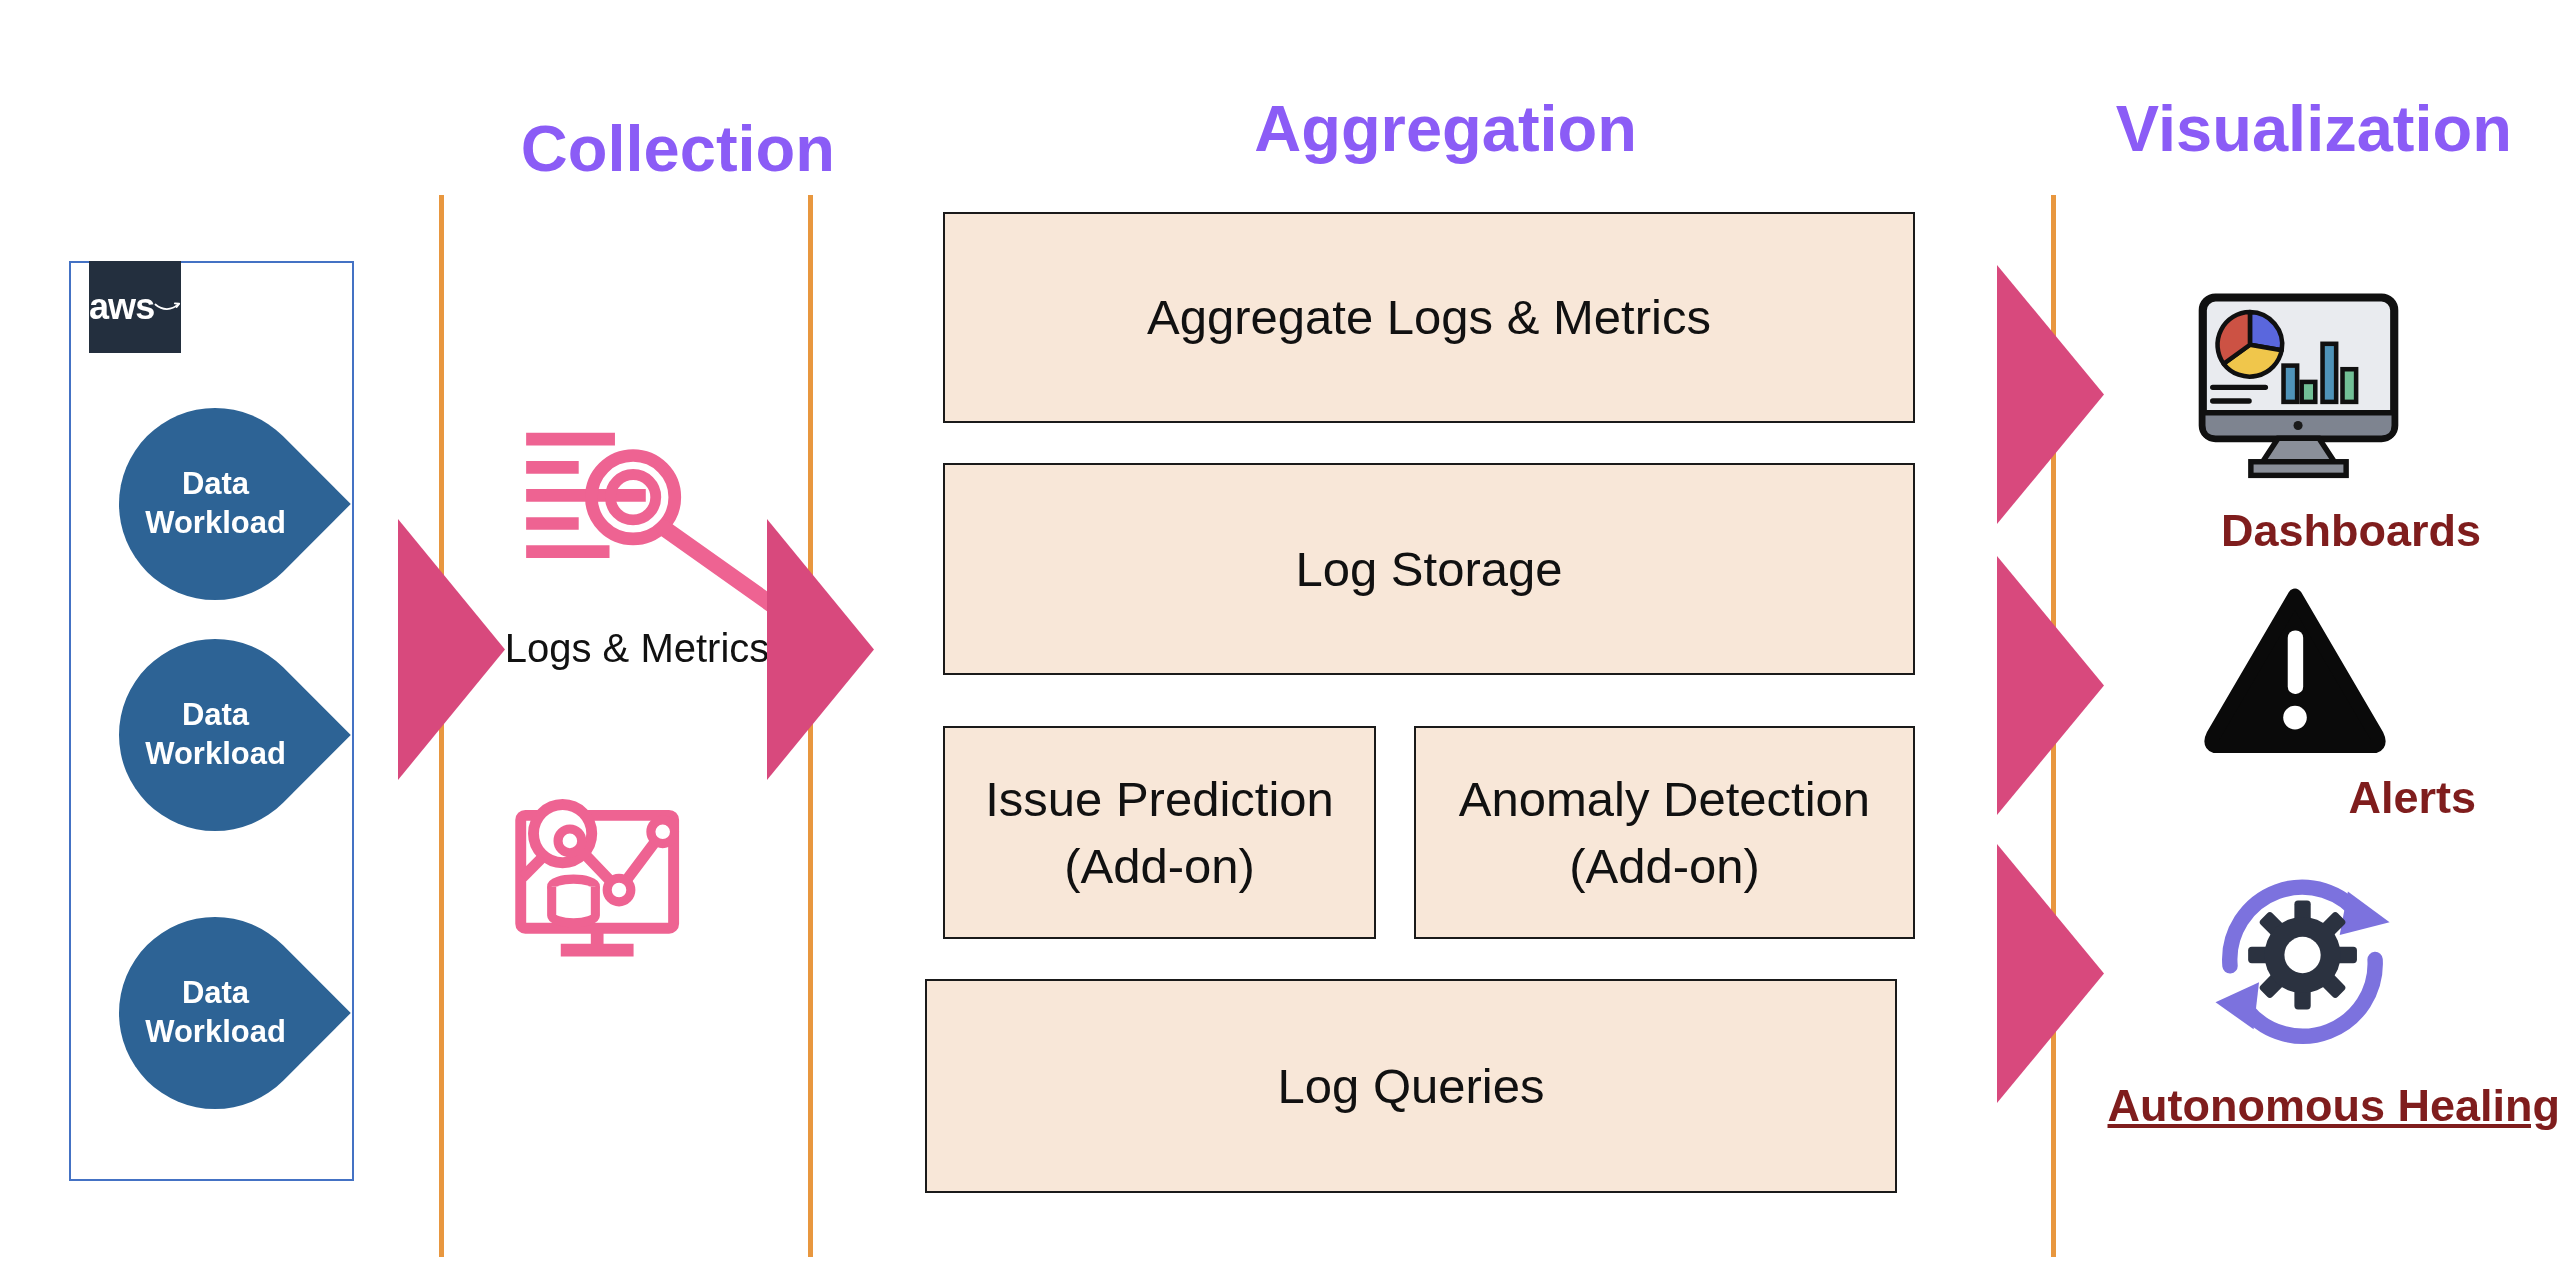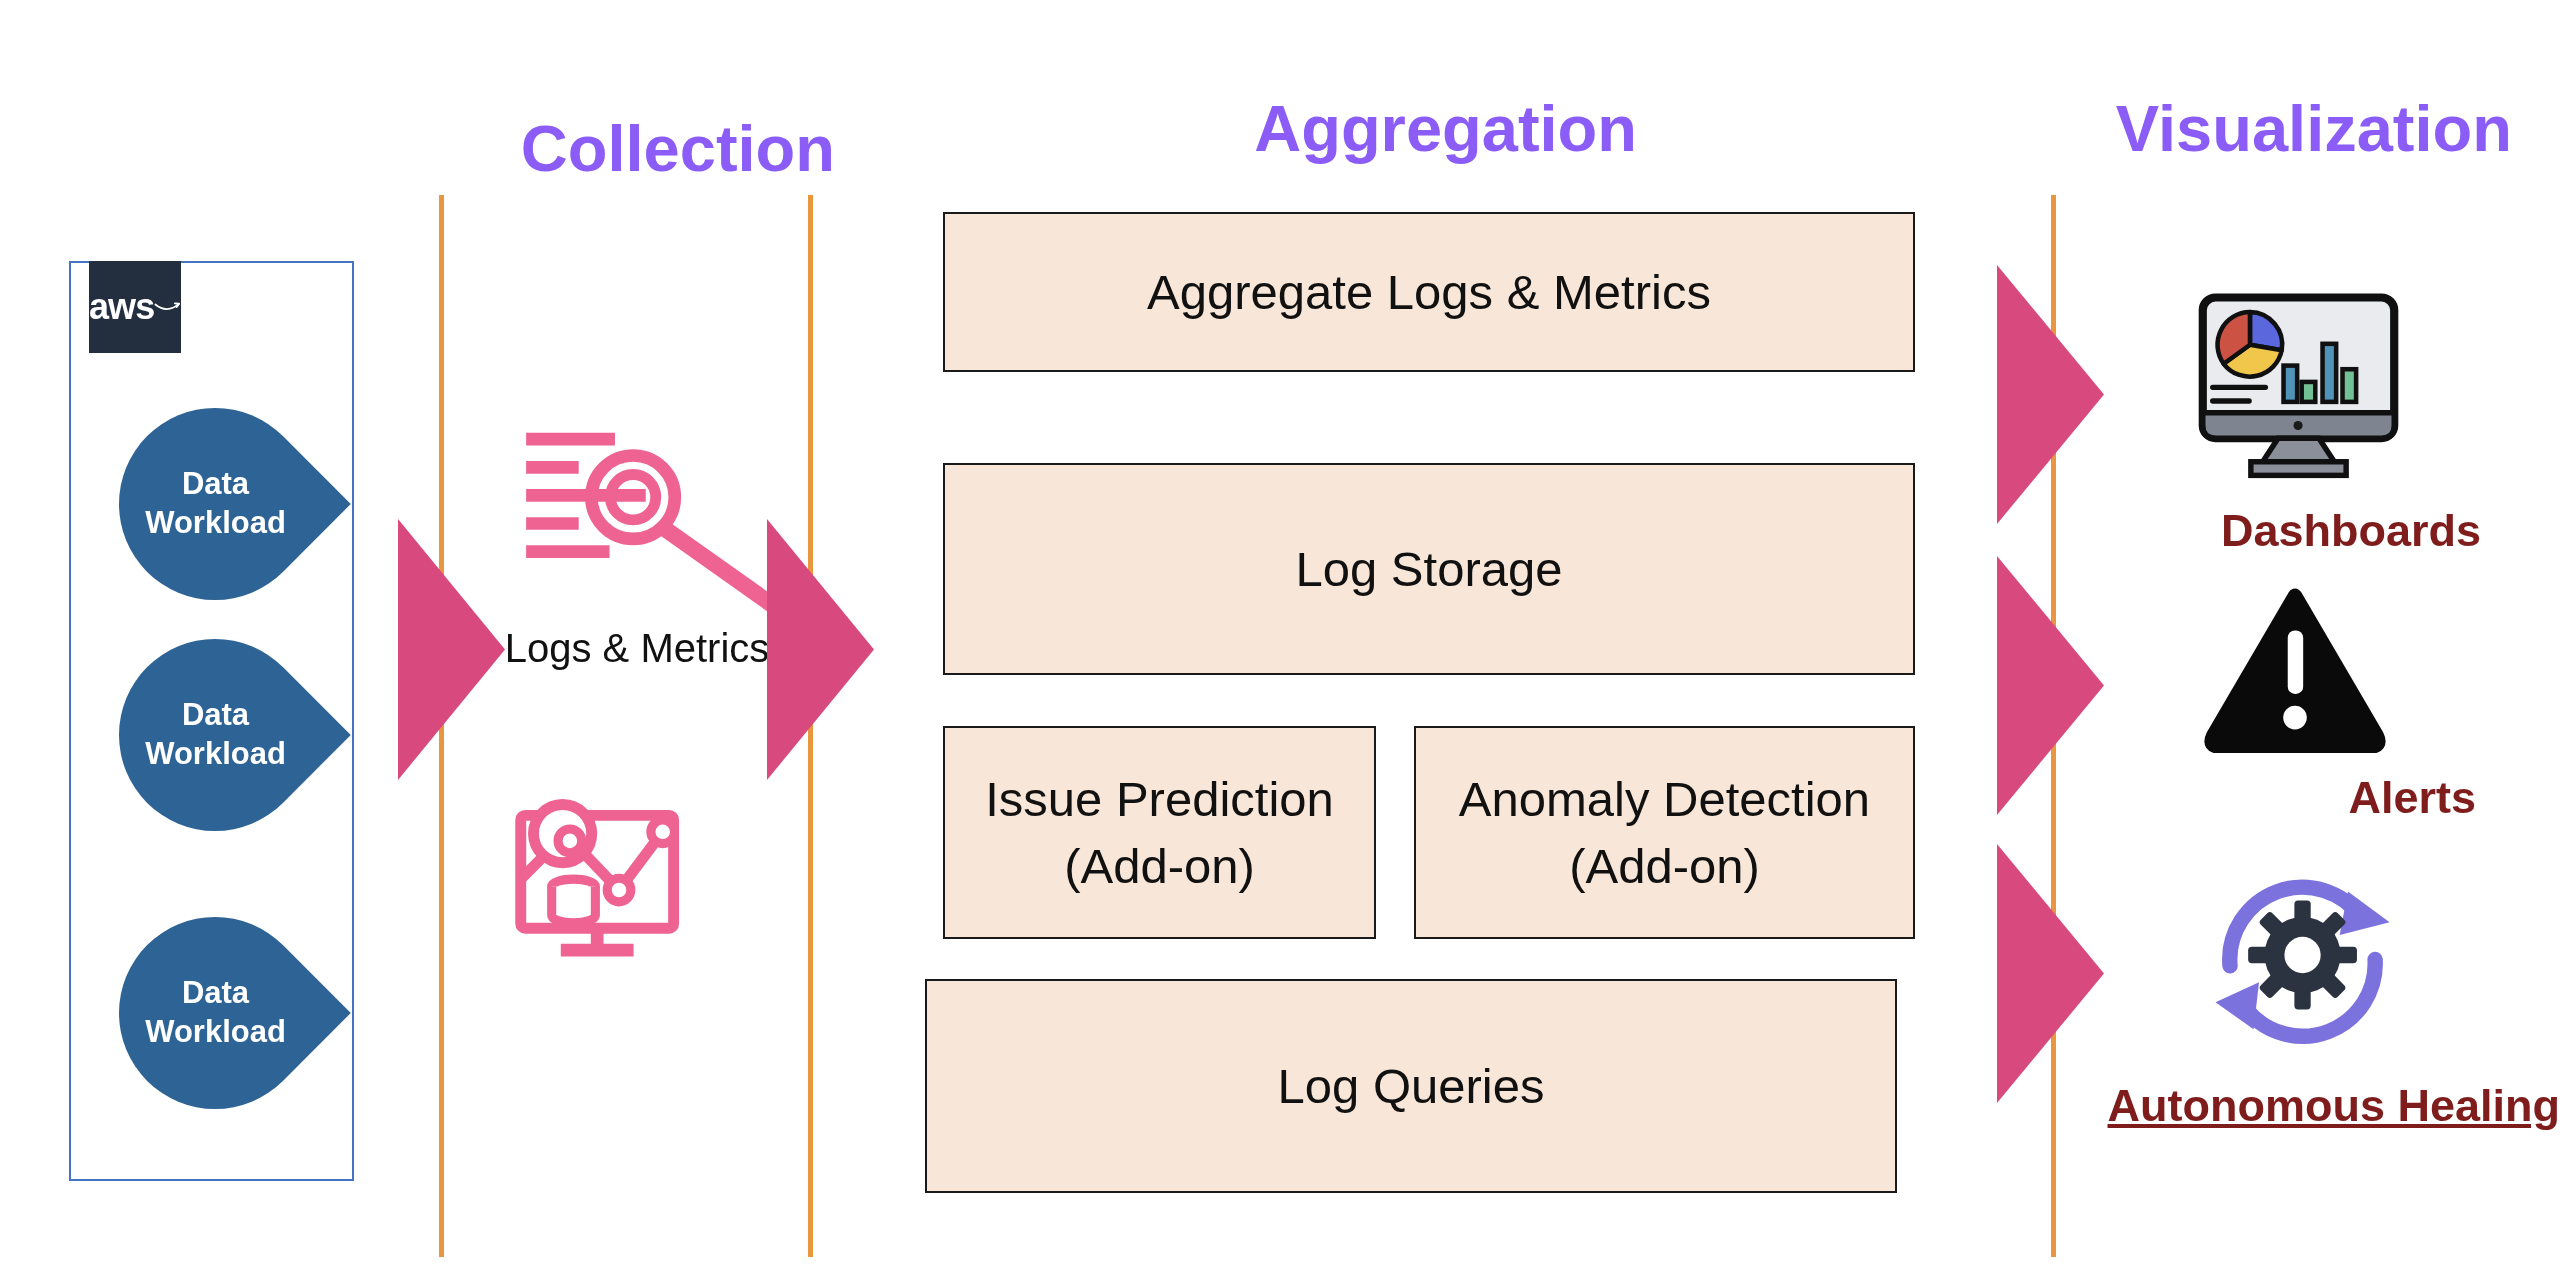--- a/index.html
+++ b/index.html
@@ -89,21 +89,21 @@
       <circle cx="122" cy="122" r="13" stroke-width="10" fill="#ffffff"></circle>
       <circle cx="170" cy="58" r="13" stroke-width="10" fill="#ffffff"></circle>
       <circle cx="60" cy="60" r="32" fill="#ffffff"></circle>
       <circle cx="68" cy="68" r="13" stroke-width="10"></circle>
       <path d="M38 86 L16 108"></path>
       <ellipse cx="72" cy="118" rx="24" ry="8" fill="#ffffff" stroke-width="10"></ellipse>
       <path d="M48 118 V150 A24 8 0 0 0 96 150 V118" stroke-width="10" fill="#ffffff"></path>
     </g>
   </svg>
 
-  <div class="agg-box" style="left:943px;top:212px;width:972px;height:160px;">
+  <div class="agg-box" style="left:943px;top:212px;width:972px;height:211px;">
     <span>Aggregate Logs &amp; Metrics</span>
   </div>
   <div class="agg-box" style="left:943px;top:463px;width:972px;height:212px;">
     <span>Log Storage</span>
   </div>
   <div class="agg-box" style="left:1414px;top:726px;width:501px;height:213px;">
     <span>Anomaly Detection (Add-on)</span>
   </div>
   <div class="agg-box" style="left:943px;top:726px;width:433px;height:213px;">
     <span>Issue Prediction (Add-on)</span>

